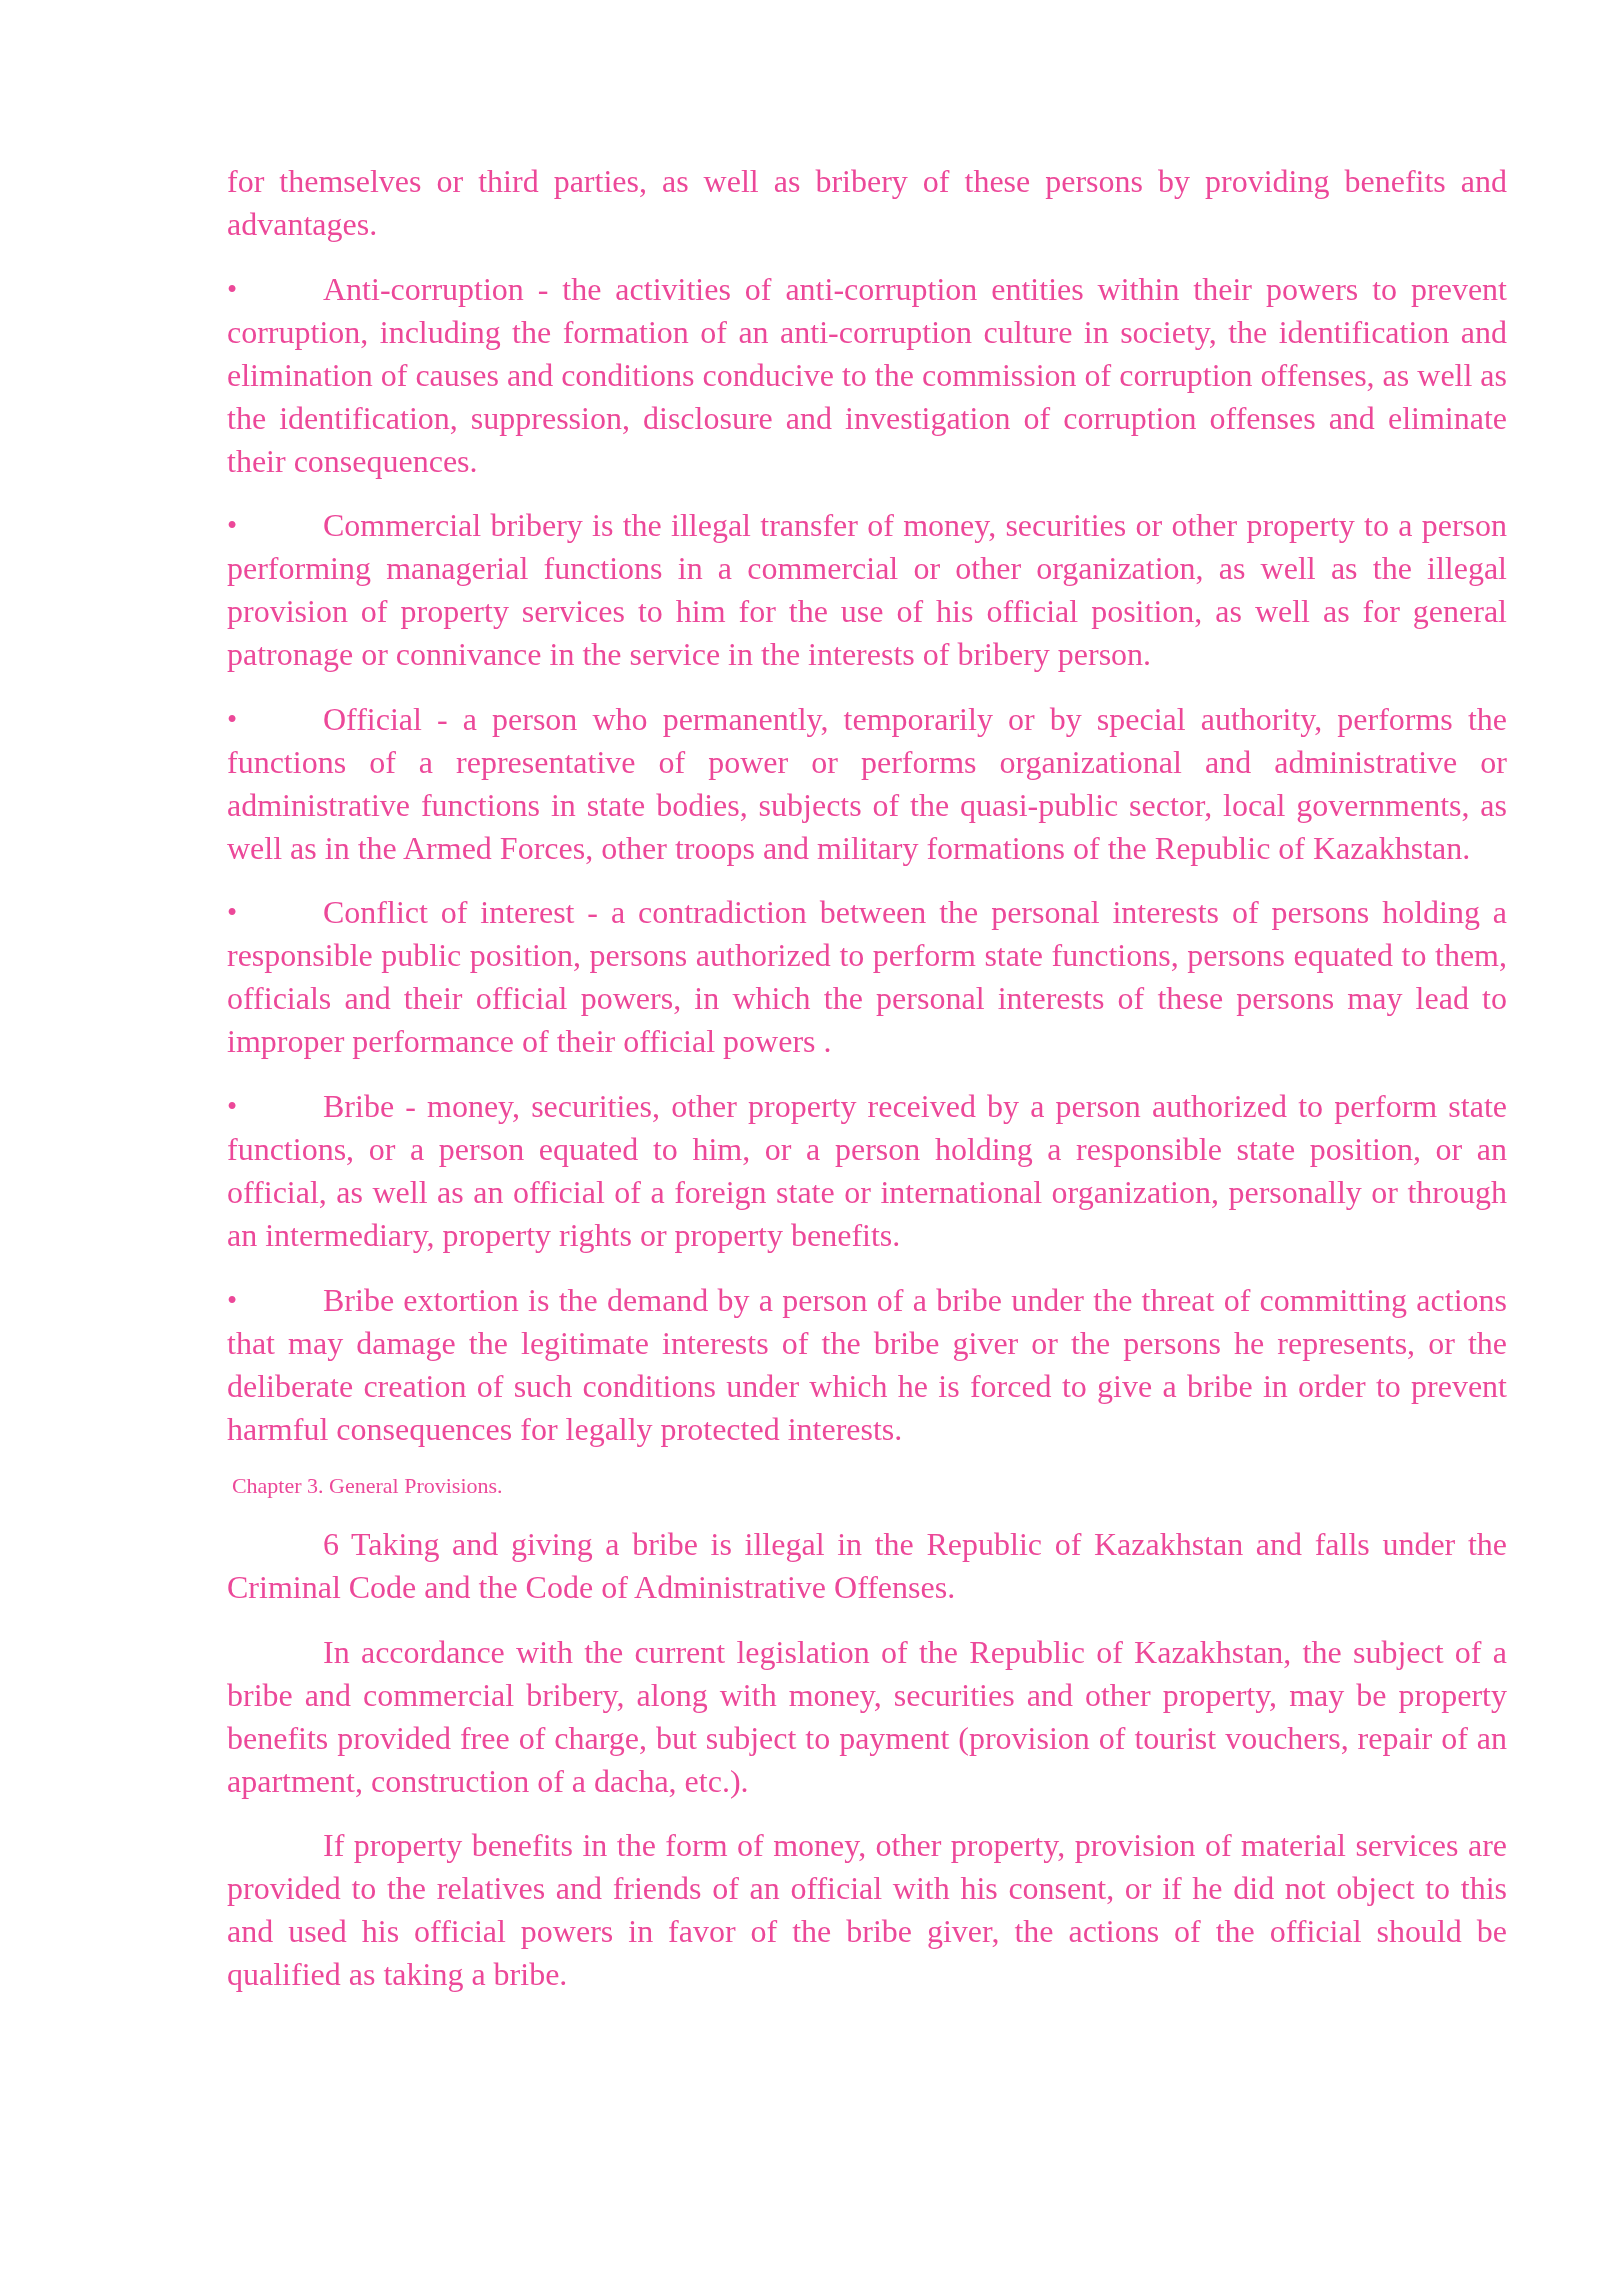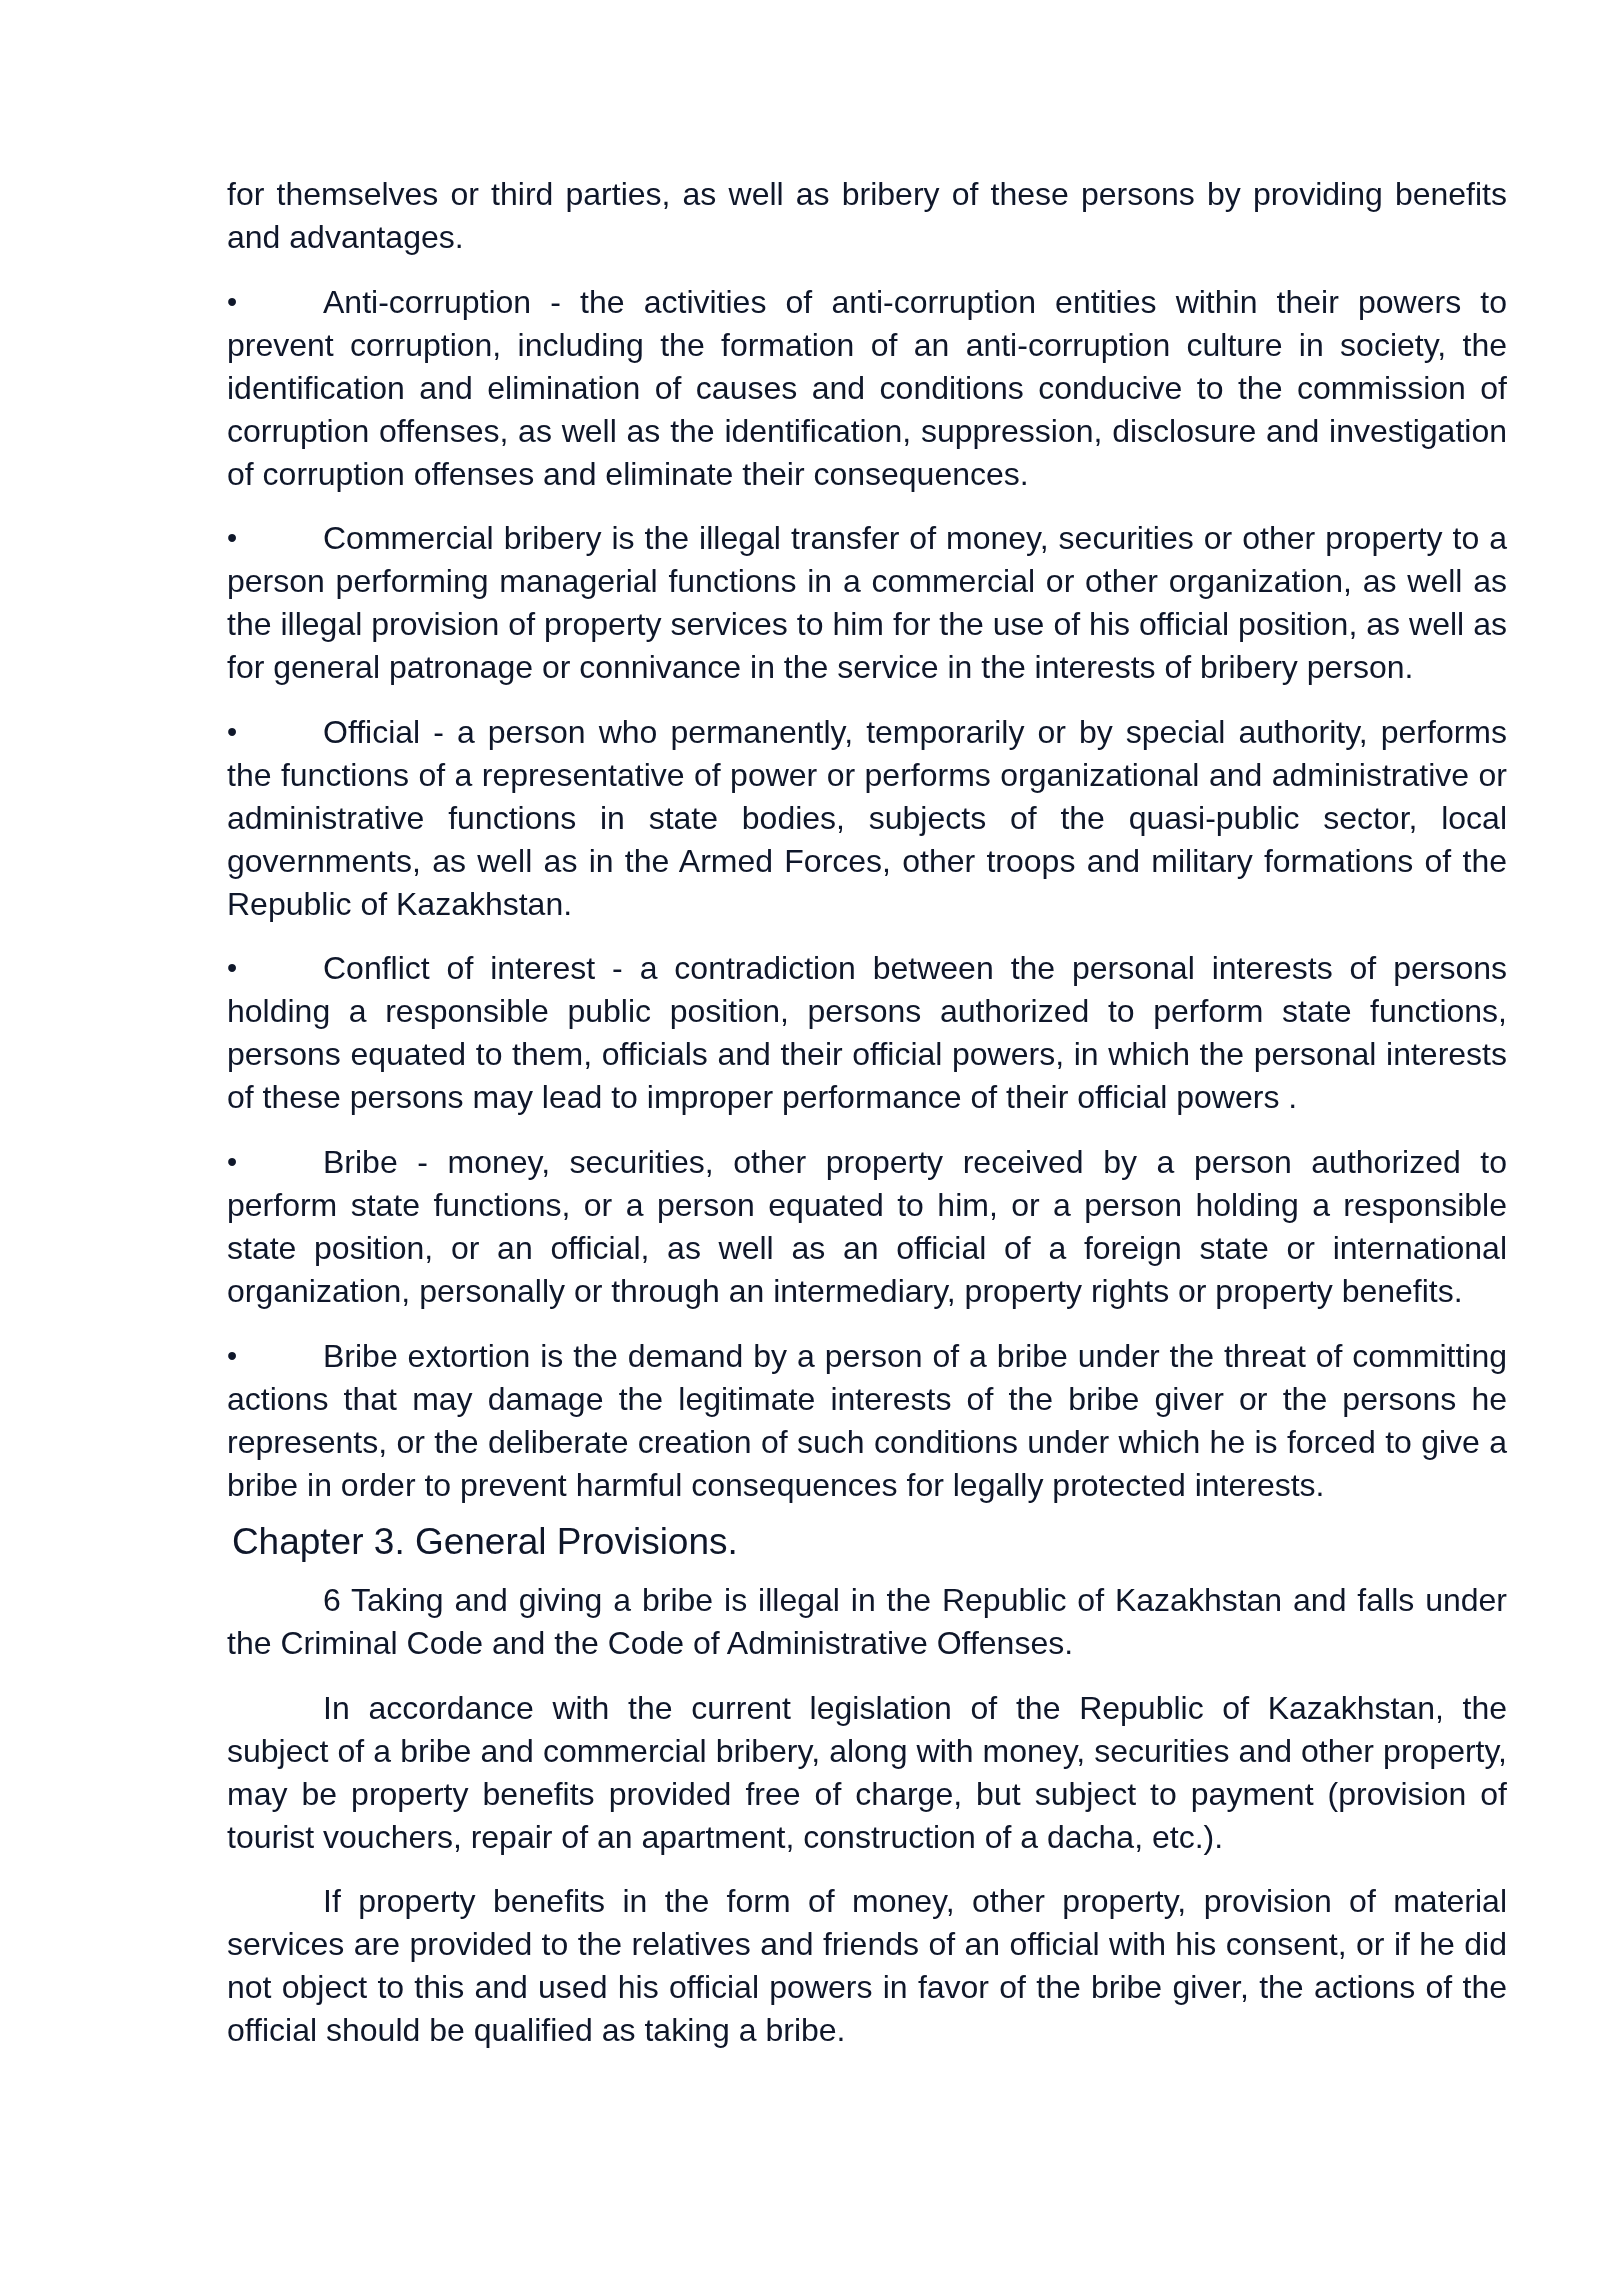--- a/index.html
+++ b/index.html
@@ -11,47 +11,46 @@
       width: 1620px;
       height: 2293px;
       position: relative;
       overflow: hidden;
     }
     .page {
       position: absolute;
       left: 227px;
       top: 160px;
       width: 1280px;
-      font-family: Liberation Sans, sans-serif;
+      font-family: Liberation Serif, serif;
       font-size: 32px;
       line-height: 43px;
-      color: #0f172a;
+      color: #ec4899;
       text-align: justify;
-      margin-top: 13px;
     }
     p {
       margin: 0;
     }
     .para-cont {
       margin-bottom: 21.6px;
     }
     .bullet {
       position: relative;
       text-indent: 96px;
       margin-bottom: 21.6px;
     }
     .bullet .dot {
       position: absolute;
       left: 0;
       top: 0;
       text-indent: 0;
       font-size: 29px;
     }
     .chapter {
-      font-size: 37px;
+      font-size: 22px;
       line-height: 43px;
       margin-top: 0px;
       margin-bottom: 15.7px;
       padding-left: 4.9px;
       text-align: left;
     }
     .indent {
       text-indent: 96px;
       margin-bottom: 21.6px;
     }

